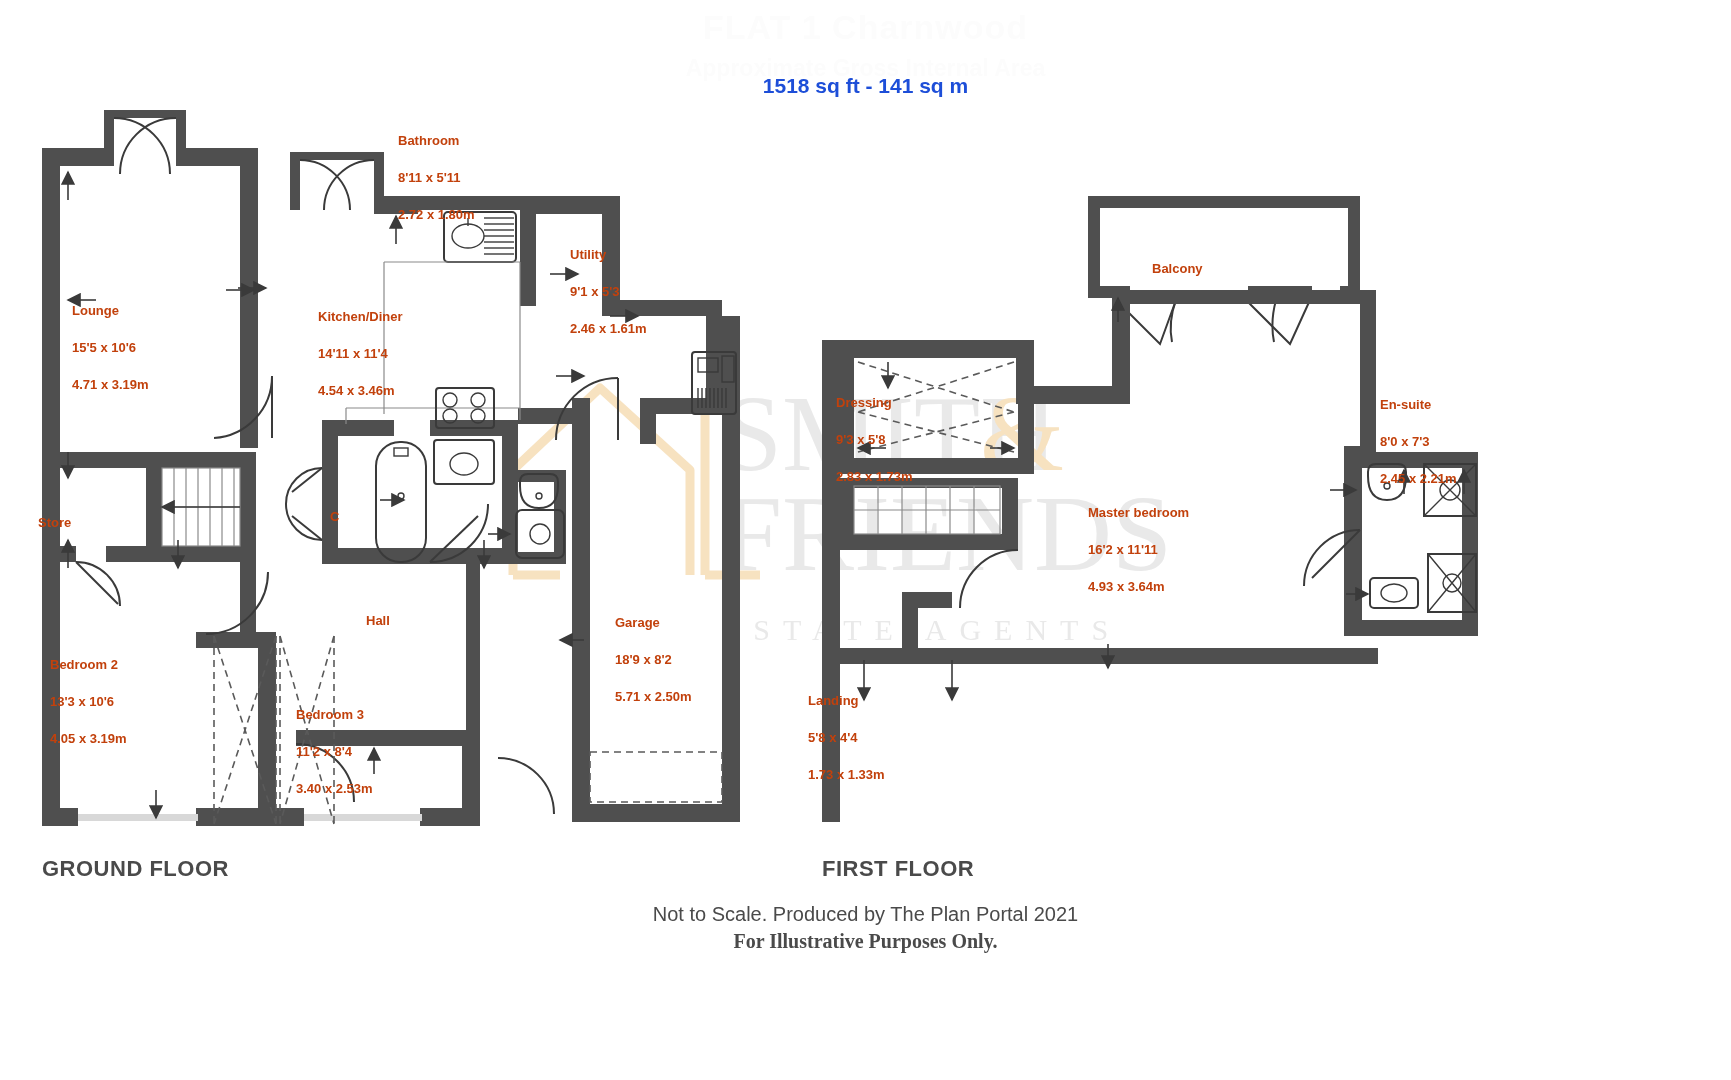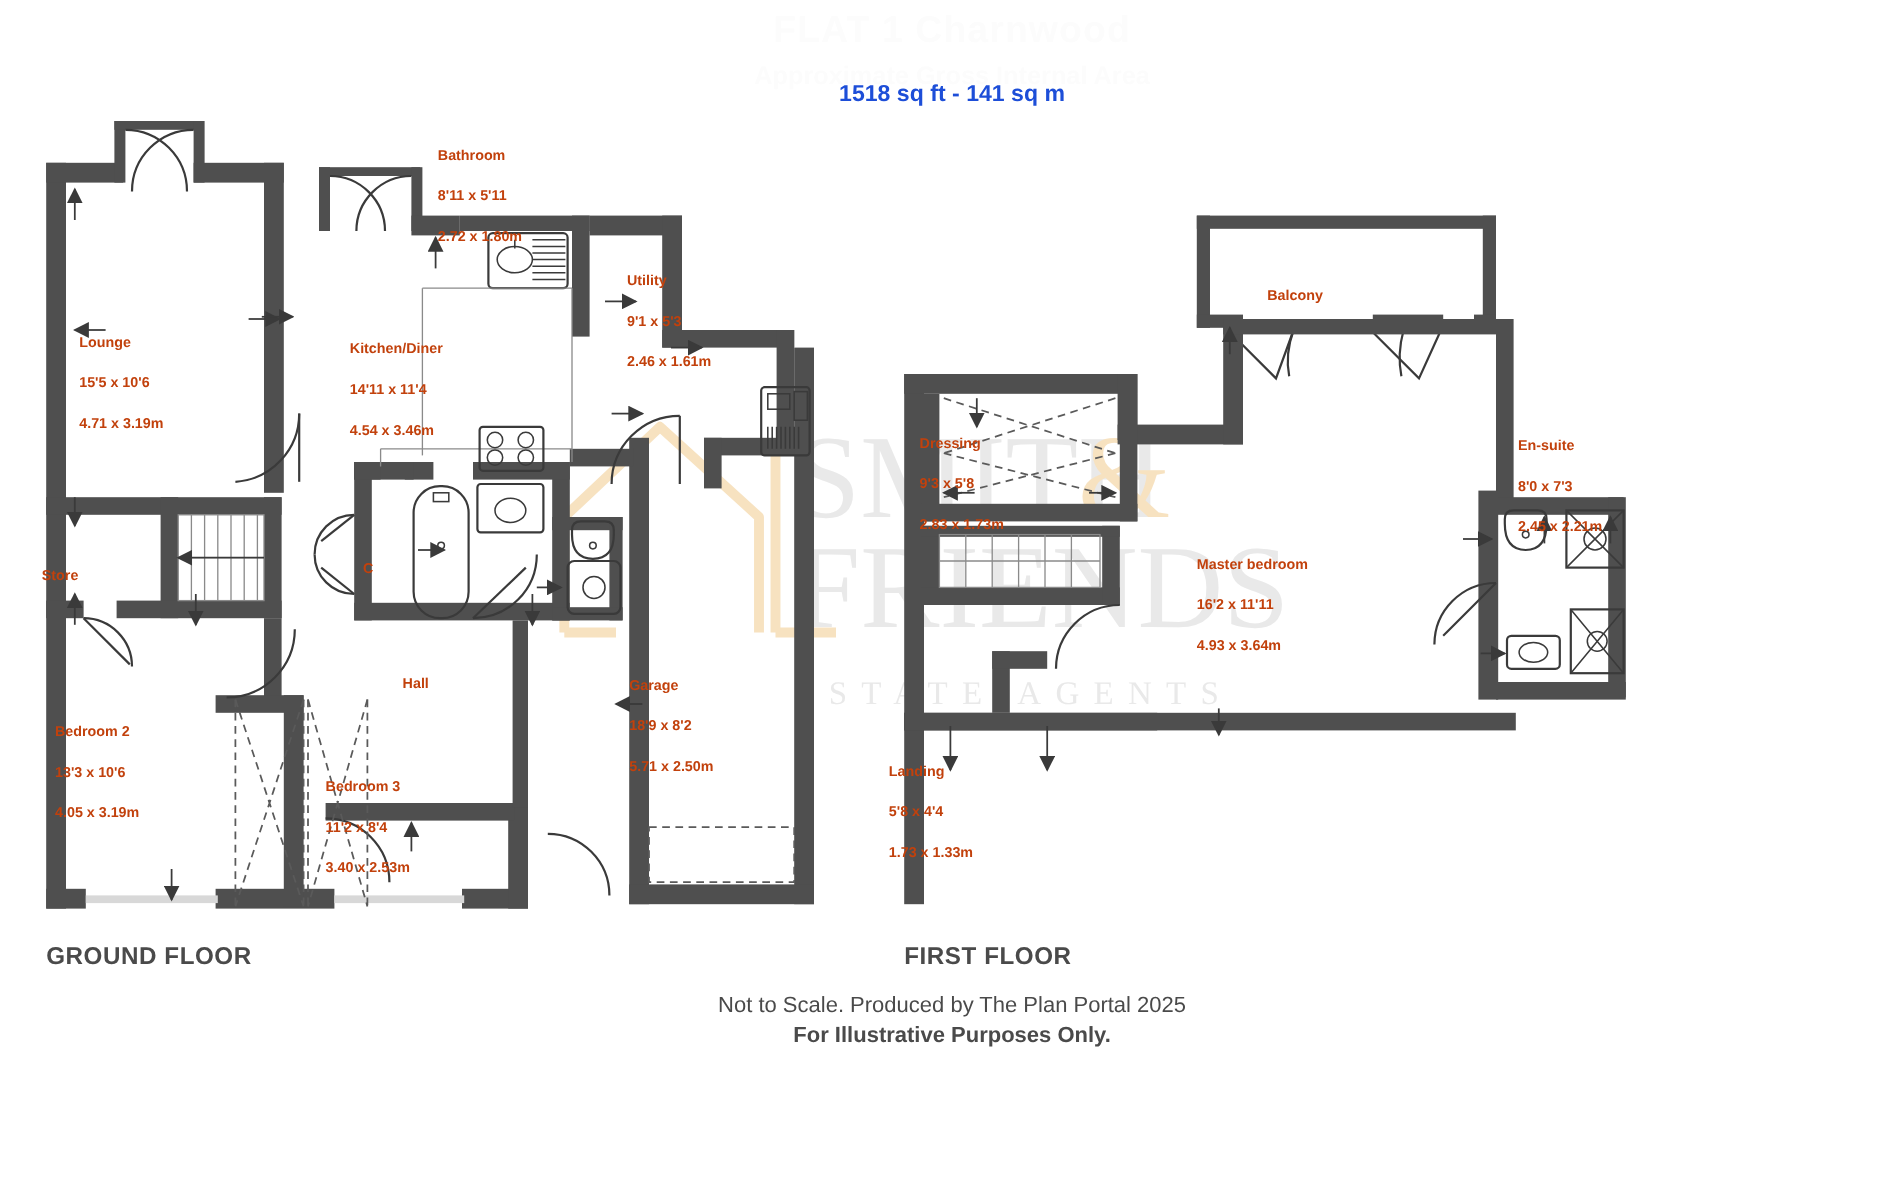--- a/index.html
+++ b/index.html
@@ -53,21 +53,21 @@
   }
   #cap-ground { left: 42px; top: 856px; }
   #cap-first  { left: 822px; top: 856px; }
   .footer {
     position: absolute;
     width: 100%;
     text-align: center;
     color: #4a4a4a;
   }
   #foot-1 { top: 903px; font-size: 20px; }
-  #foot-2 { top: 930px; font-size: 20px; font-weight: bold; }
+  #foot-2 { top: 930px; font-size: 20px; font-weight: bold; font-family: Liberation Serif, serif; }
 
   .room-label {
     position: absolute;
     color: #c2410c;
     font-size: 13px;
     font-weight: bold;
     line-height: 1.42;
     white-space: pre-line;
     pointer-events: none;
   }
@@ -434,21 +434,21 @@
   <span class="d1">13'3 x 10'6</span>
   <span class="d2">4.05 x 3.19m</span>
 </div>
 
 <div class="room-label" style="left:296px; top:688px;  width:196px;">
   <span class="nm">Bedroom 3</span>
   <span class="d1">11'2 x 8'4</span>
   <span class="d2">3.40 x 2.53m</span>
 </div>
 
-<div class="room-label" style="left:572px; top:596px;  width:176px;">
+<div class="room-label" style="left:572px; top:596px;  width:176px;padding-left:43px;">
   <span class="nm">Garage</span>
   <span class="d1">18'9 x 8'2</span>
   <span class="d2">5.71 x 2.50m</span>
 </div>
 
 <div class="room-label" style="left:1152px; top:242px; width:150px;">
   <span class="nm">Balcony</span>
 </div>
 
 <div class="room-label" style="left:836px;  top:376px; width:188px;">
@@ -471,14 +471,14 @@
 
 <div class="room-label" style="left:808px;  top:674px; width:184px;">
   <span class="nm">Landing</span>
   <span class="d1">5'8 x 4'4</span>
   <span class="d2">1.73 x 1.33m</span>
 </div>
 
 <div class="floor-caption" id="cap-ground">GROUND FLOOR</div>
 <div class="floor-caption" id="cap-first">FIRST FLOOR</div>
 
-<div class="footer" id="foot-1">Not to Scale. Produced by The Plan Portal 2025</div>
+<div class="footer" id="foot-1">Not to Scale. Produced by The Plan Portal 2021</div>
 <div class="footer" id="foot-2">For Illustrative Purposes Only.</div>
 
 </body></html>

